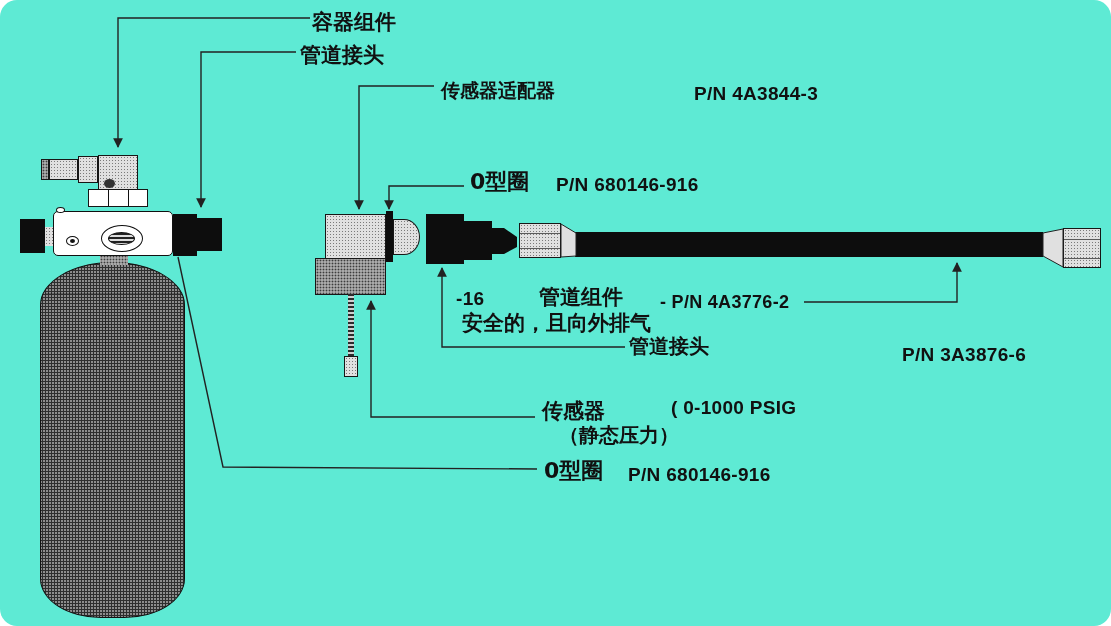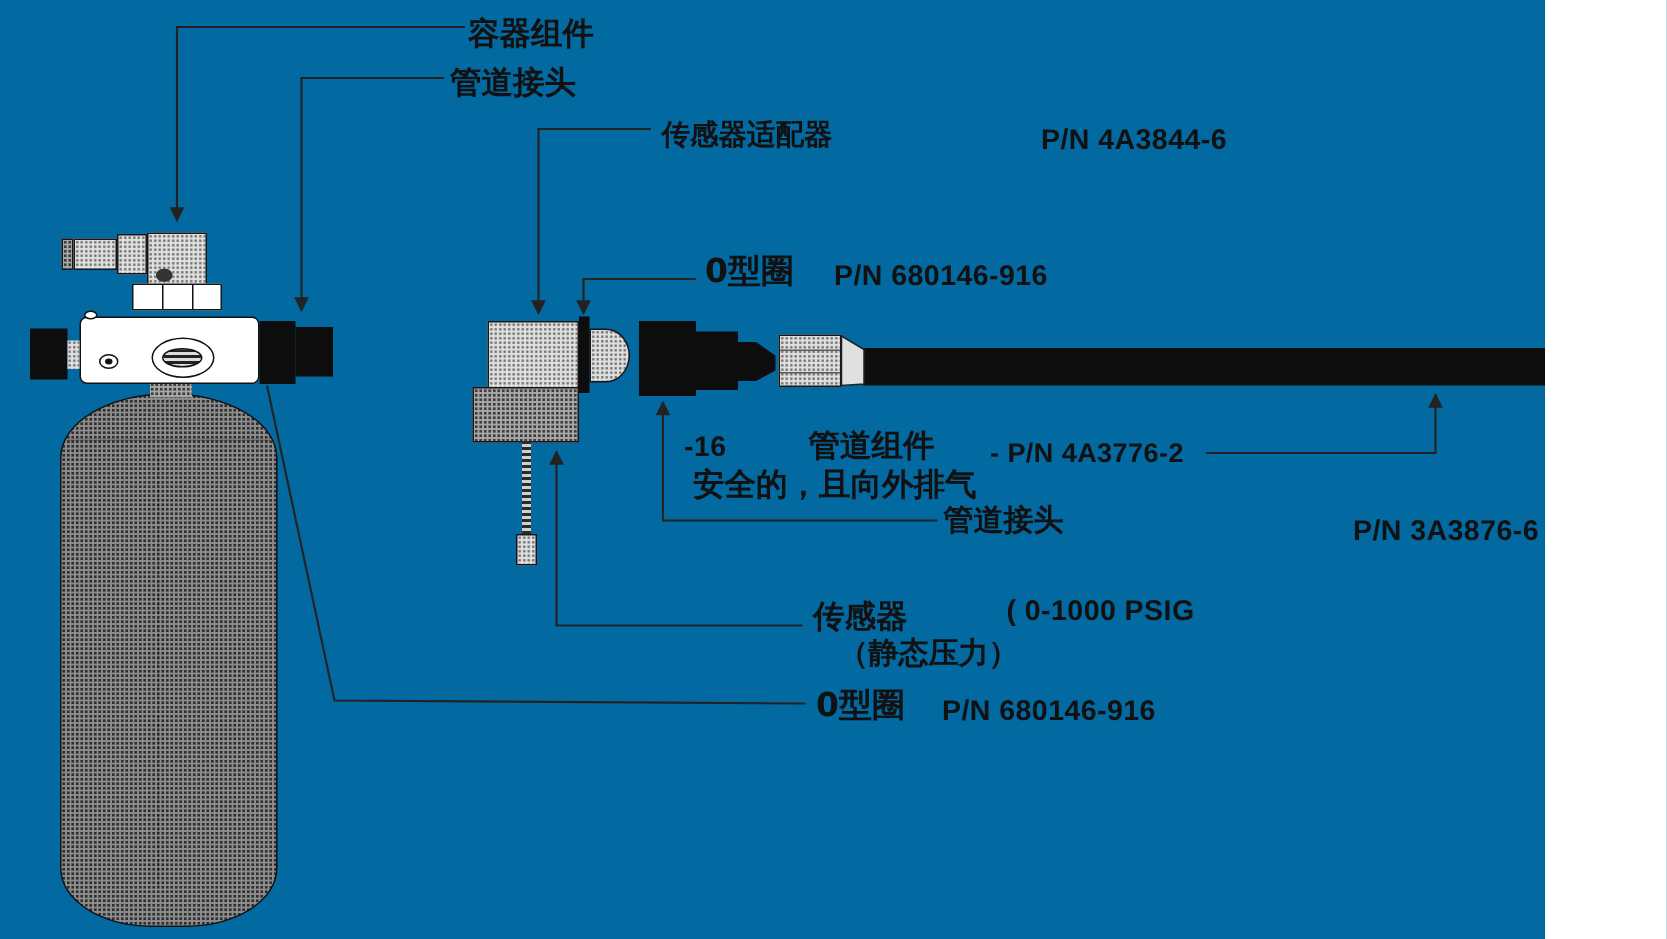--- a/index.html
+++ b/index.html
@@ -1,17 +1,17 @@
 <!DOCTYPE html>
 <html><head>
 <meta charset="utf-8">
 <style>
   html,body{margin:0;padding:0;background:#fff;}
-  #canvas{position:relative;width:1030px;height:626px;background:#0369a1;overflow:hidden;
-          font-family:"DejaVu Sans","Liberation Sans",sans-serif;}
+  #canvas{position:relative;width:1111px;height:626px;background:#5eead4;overflow:hidden;
+          font-family:"DejaVu Sans","Liberation Sans",sans-serif;border-radius:17px;}
   .abs{position:absolute;box-sizing:border-box;}
   .pt{border:1px solid #161616;}
   
   .stL{background-color:#e0e0e0;background-image:radial-gradient(#7a7a7a .8px,transparent .95px);background-size:3px 3px;}
   .stM{background-color:#a9a9a9;background-image:radial-gradient(#3d3d3d .9px,transparent 1.05px);background-size:3px 3px;}
   .stD{background-color:#8d8d8d;background-image:radial-gradient(#2e2e2e 1px,transparent 1.15px);background-size:3px 3px;}
   .blk{background:#0d0d0d;}
   
   .cjk{font-weight:700;color:#111;white-space:nowrap;line-height:1.15;}
   .pn{font-family:"Liberation Sans","DejaVu Sans",sans-serif;font-weight:700;color:#111;
@@ -102,21 +102,21 @@
     </g>
   </svg>
 
   <div class="abs cjk" style="left:312px;top:10px;font-size:21px;">容器组件</div>
 
   <div class="abs cjk" style="left:300px;top:43px;font-size:21px;">管道接头</div>
 
 
   <div class="abs cjk" style="left:441px;top:80px;font-size:19px;">传感器适配器</div>
 
-  <div class="abs pn" style="left:694px;top:84px;font-size:19px;">P/N 4A3844-6</div>
+  <div class="abs pn" style="left:694px;top:84px;font-size:19px;">P/N 4A3844-3</div>
 
   <div class="abs cjk" style="left:470px;top:169px;font-size:22px;">0型圈</div>
 
   <div class="abs pn" style="left:556px;top:175px;font-size:19px;">P/N 680146-916</div>
 
   <div class="abs pn" style="left:456px;top:289px;font-size:19px;">-16</div>
 
   <div class="abs cjk" style="left:539px;top:285px;font-size:21px;">管道组件</div>
 
   <div class="abs pn" style="left:660px;top:293px;font-size:18px;">- P/N 4A3776-2</div>

